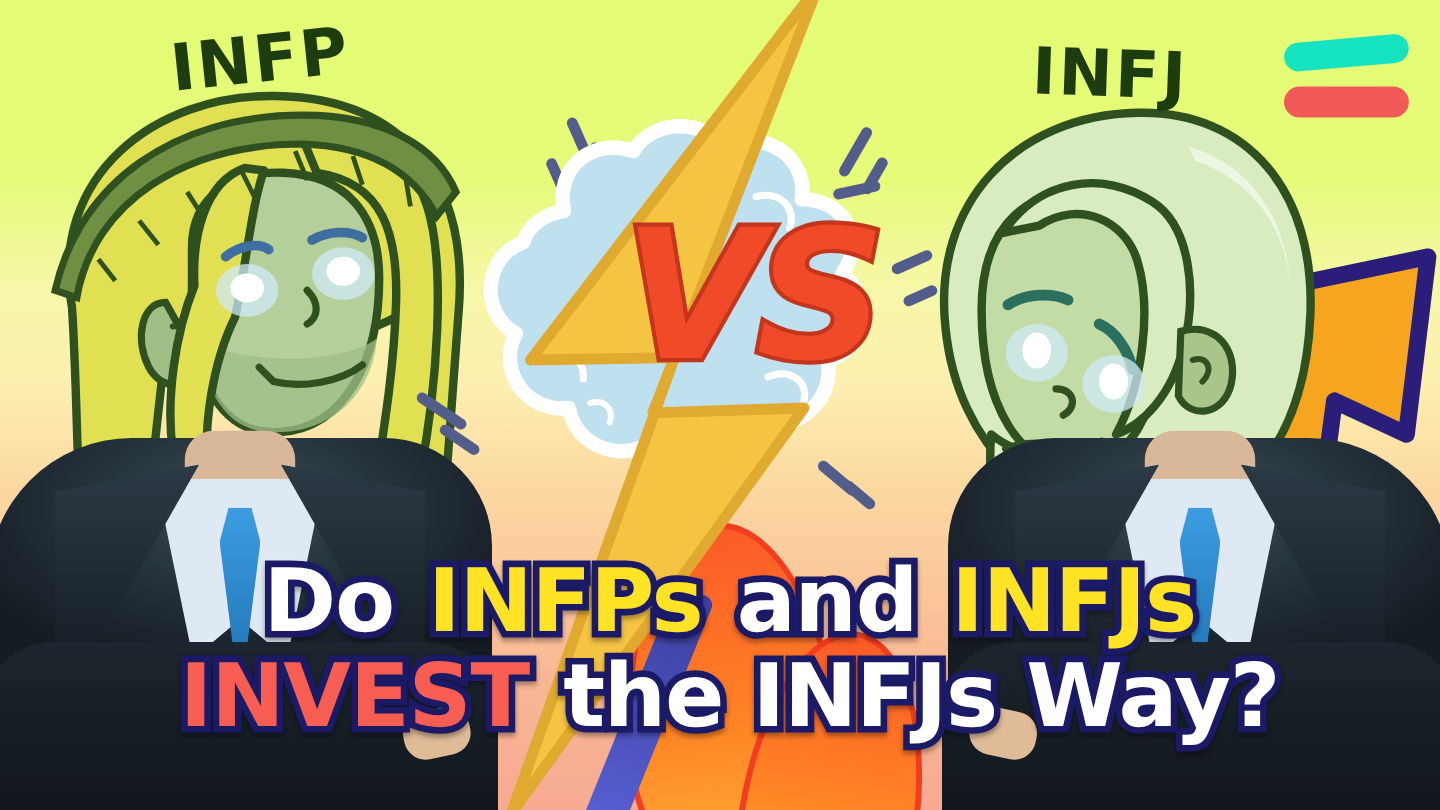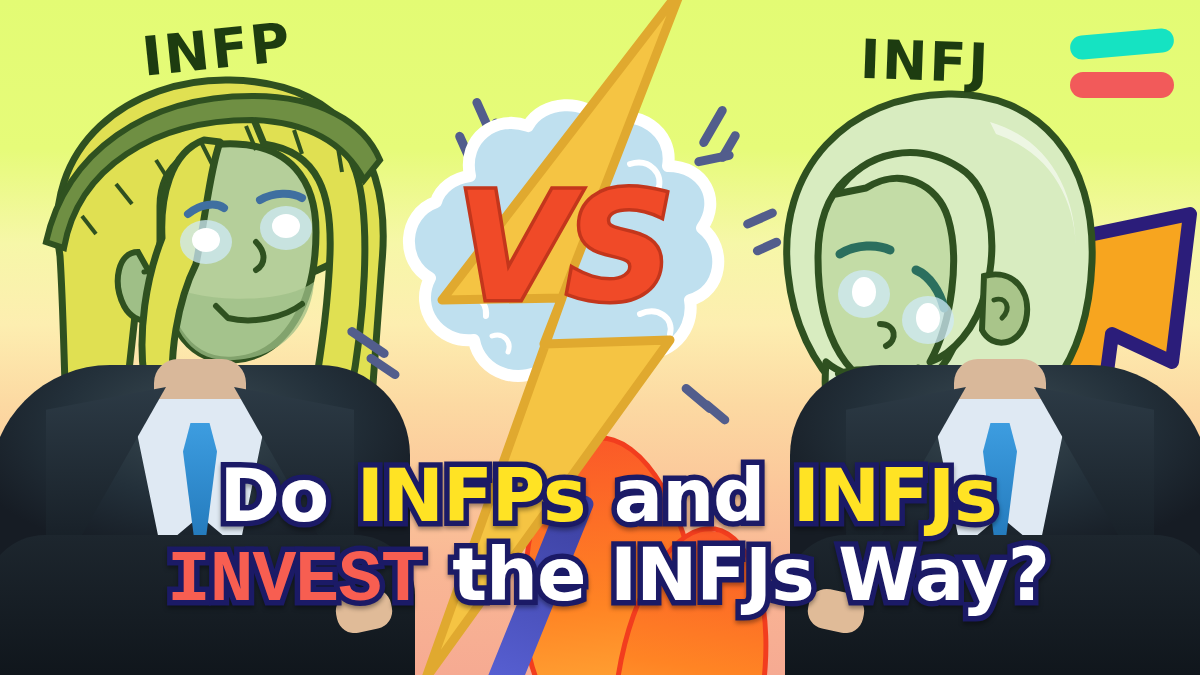--- a/index.html
+++ b/index.html
@@ -106,21 +106,21 @@
   .logo { position: absolute; right: 22px; top: 30px; width: 112px; height: 72px; }
   .logo .bar { position: absolute; border-radius: 14px; }
   .logo .bar.teal { top: 2px;  left: 4px; width: 104px; height: 24px; background: #15e3c2; transform: rotate(-5deg); }
   .logo .bar.red  { top: 42px; left: 4px; width: 104px; height: 26px; background: #f25a5a; }
 
   
   .burst { position: absolute; left: 392px; top: 92px; width: 340px; height: 310px; }
   .vs-text {
     position: absolute;
     left: 392px; top: 92px; width: 340px; height: 310px;
-    display: flex; align-items: center; justify-content: center;
+    display: flex; align-items: center; justify-content: flex-end;
     font-family: "DejaVu Sans", sans-serif;
     font-weight: bold;
     font-size: 150px;
     font-style: italic;
     letter-spacing: -6px;
     color: #f04a28;
     -webkit-text-stroke: 7px #c3361c;
     paint-order: stroke fill;
   }
 
@@ -144,21 +144,21 @@
     font-size: 73px;
     letter-spacing: -1px;
     white-space: nowrap;
     margin: 6px 0;
     -webkit-text-stroke: 11px #1b1a66;
     paint-order: stroke fill;
     filter: drop-shadow(0 3px 2px rgba(0,0,0,0.35));
   }
   .tw-white  { color: #ffffff; }
   .tw-yellow { color: #ffe324; }
-  .tw-red    { color: #f75e51; font-family: Liberation Mono, monospace; }
+  .tw-red    { color: #f75e51; }
   .title-line span { padding: 0 2px; }
 
   
   .navy-streak {
     position: absolute;
     left: 520px; bottom: -40px;
     width: 34px; height: 230px;
     background: linear-gradient(#3b3f9e, #5a63d8);
     transform: rotate(22deg);
     border-radius: 8px;

